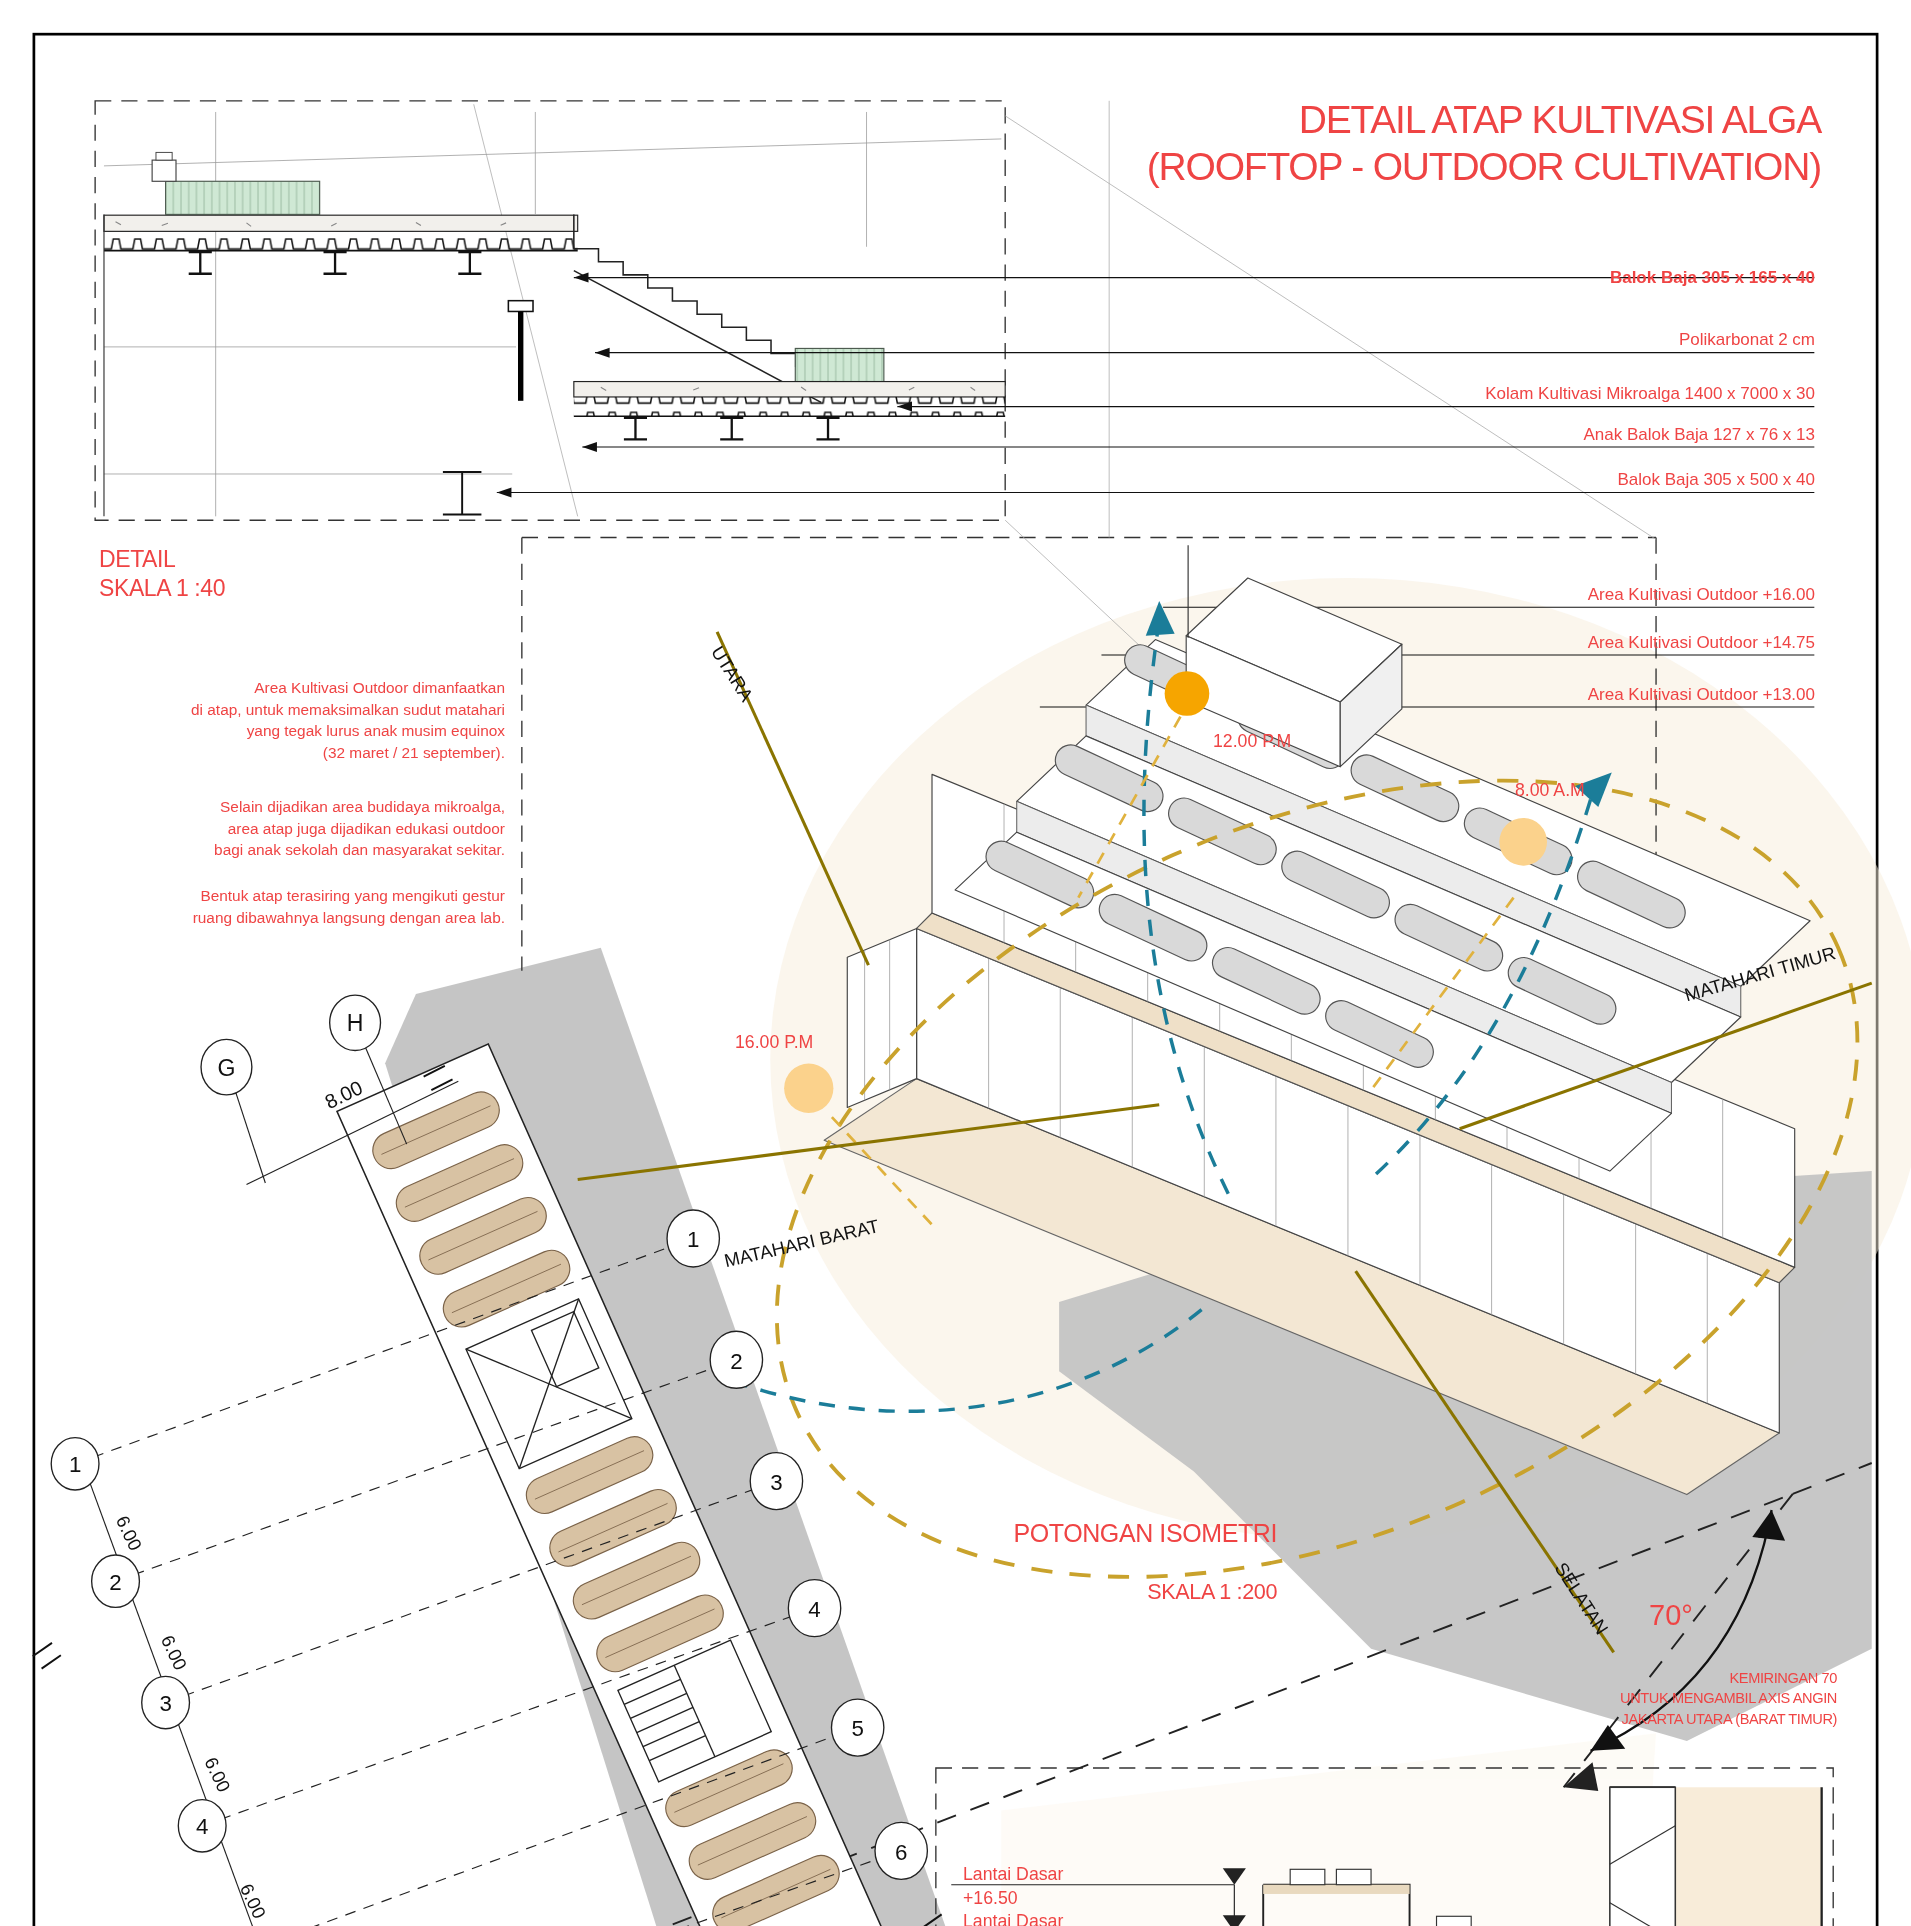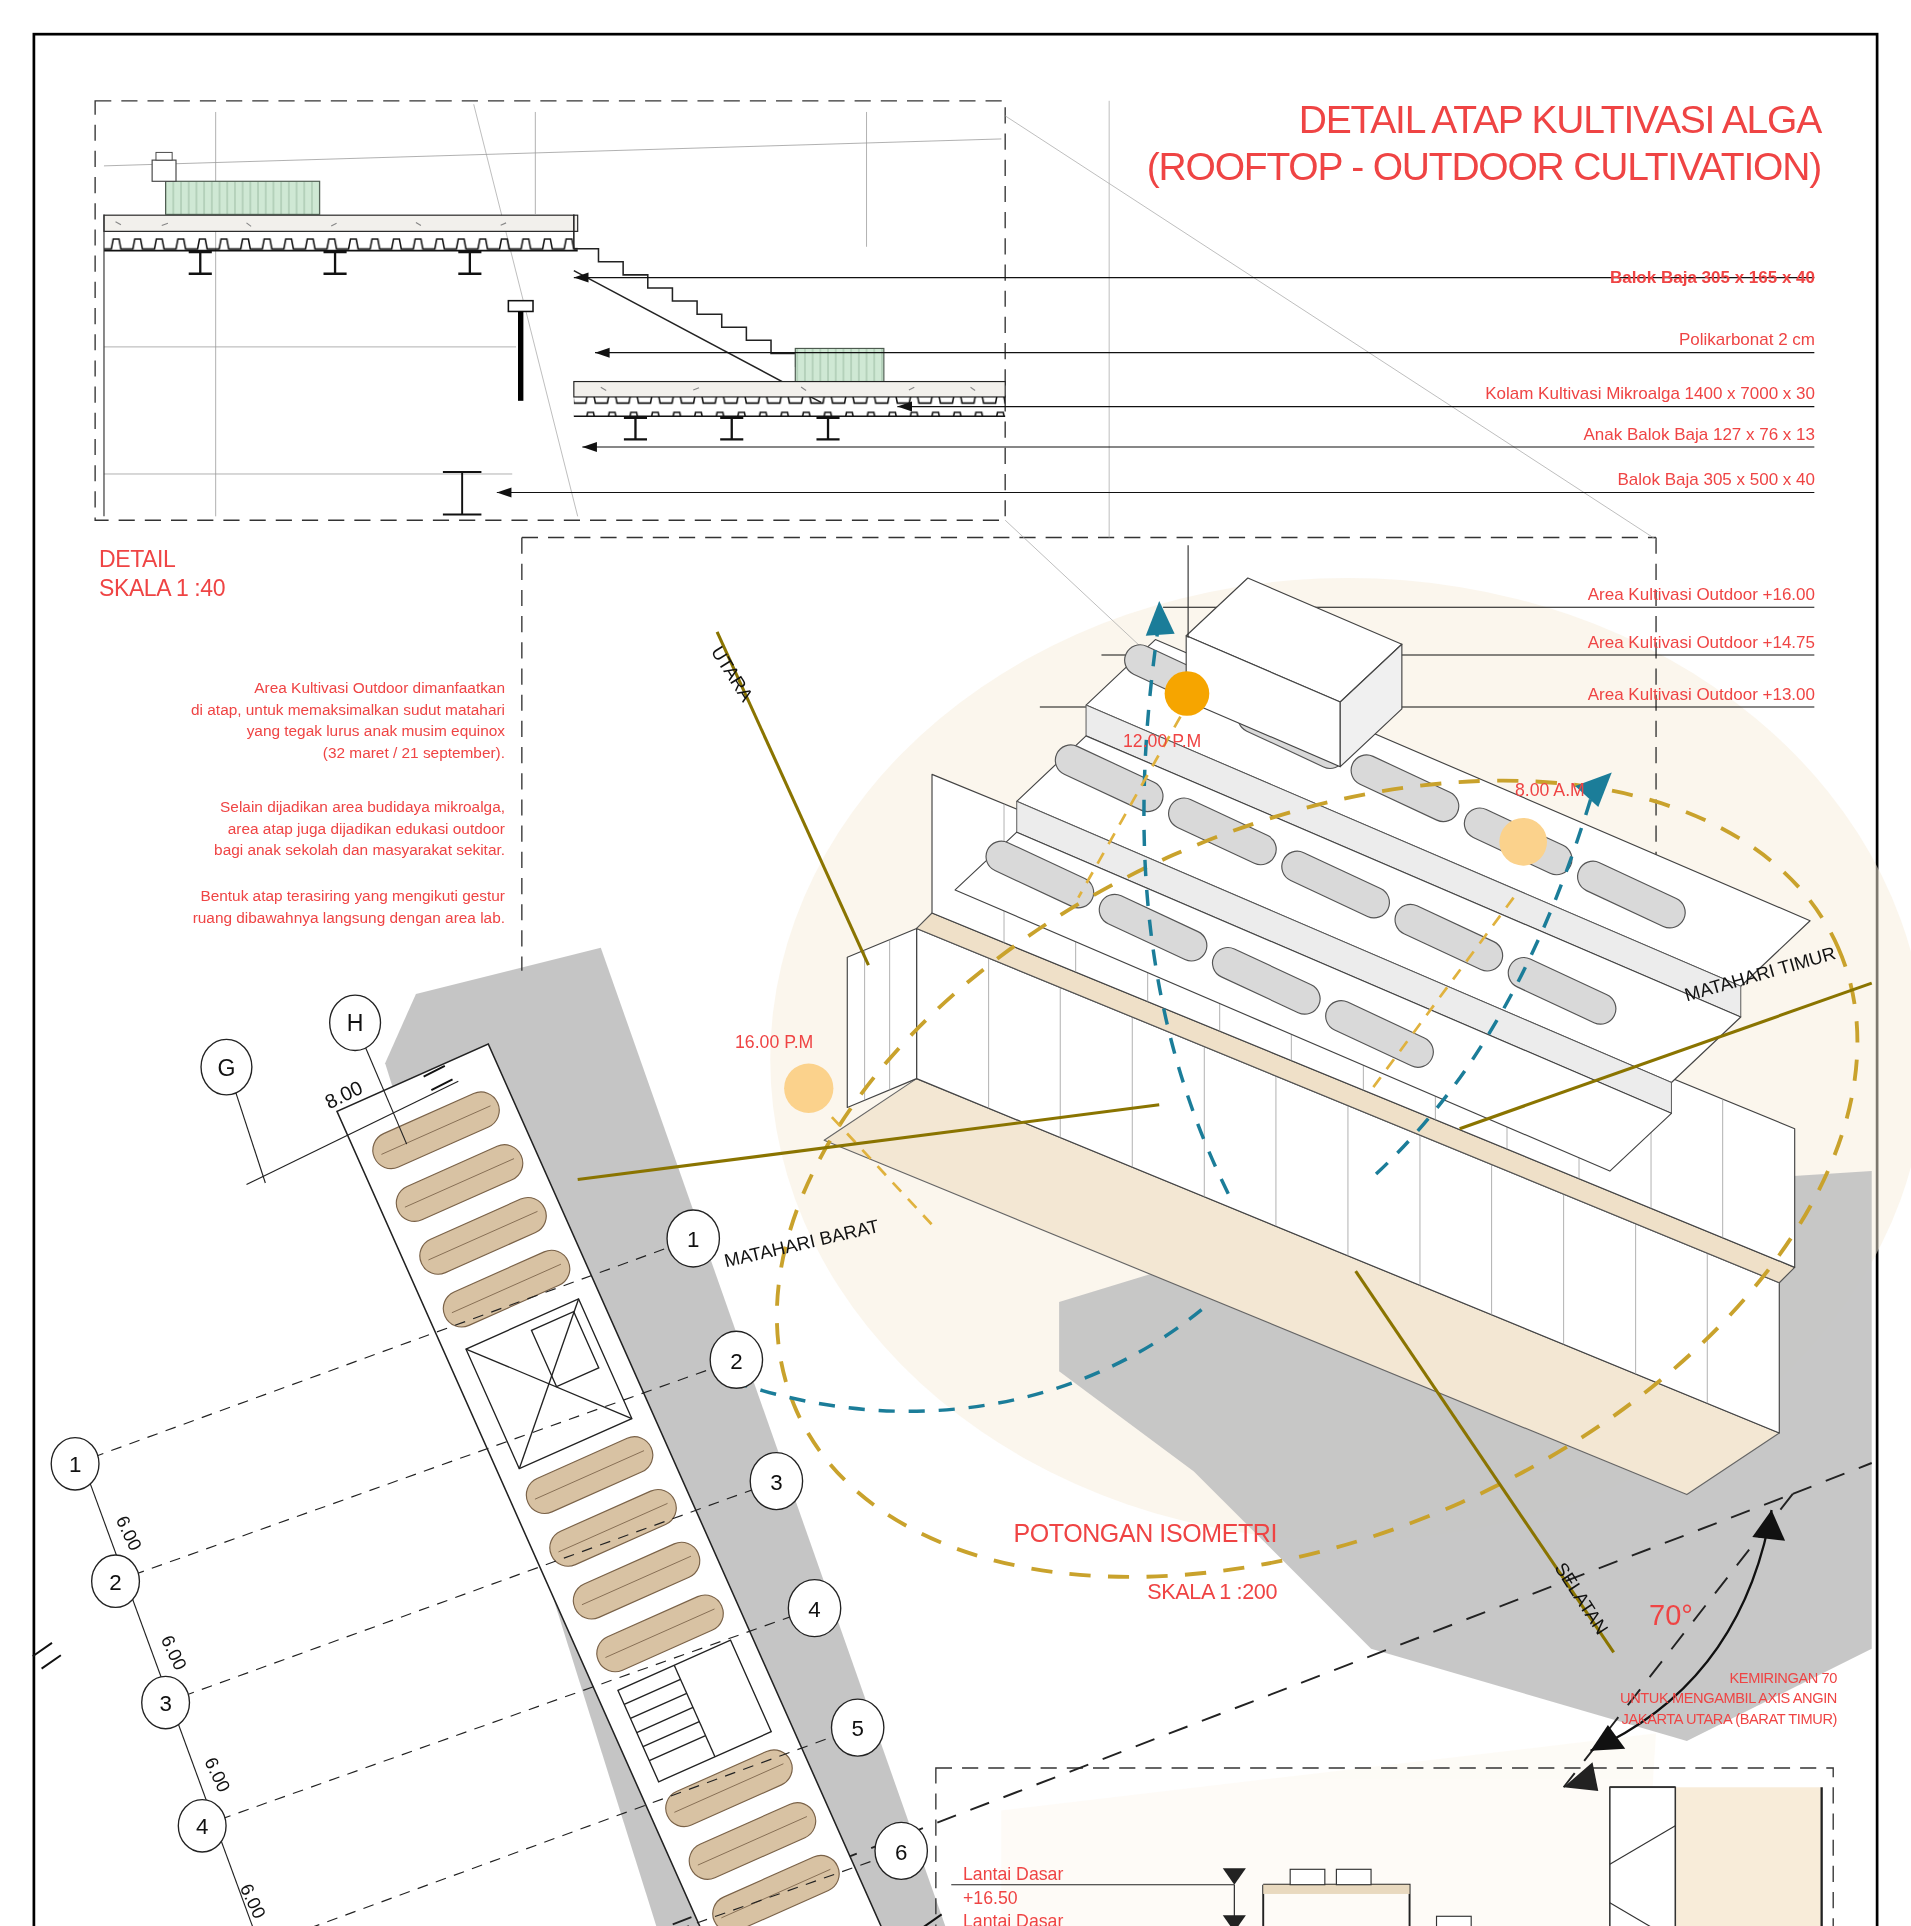--- a/index.html
+++ b/index.html
@@ -529,21 +529,21 @@
 <div class="t tr note" style="left:156px;top:796px;width:349px;">
   <div>Selain dijadikan area budidaya mikroalga,</div>
   <div>area atap juga dijadikan edukasi outdoor</div>
   <div>bagi anak sekolah dan masyarakat sekitar.</div>
 </div>
 <div class="t tr note" style="left:156px;top:885px;width:349px;">
   <div>Bentuk atap terasiring yang mengikuti gestur</div>
   <div>ruang dibawahnya langsung dengan area lab.</div>
 </div>
 
-<div class="t suntime" style="left:1123px;top:731px;">12.00 P.M</div>
+<div class="t suntime" style="left:1165px;top:731px;padding-left:48px;">12.00 P.M</div>
 <div class="t suntime" style="left:1515px;top:780px;">8.00 A.M</div>
 <div class="t suntime" style="left:735px;top:1032px;">16.00 P.M</div>
 
 <div class="t tr" style="left:892px;top:1519px;width:385px;font-size:25px;letter-spacing:-0.4px;">POTONGAN ISOMETRI</div>
 <div class="t tr" style="left:892px;top:1563px;width:385px;font-size:21.6px;letter-spacing:-0.4px;margin-top:16px;">SKALA 1 :200</div>
 
 <div class="t" style="left:1649px;top:1599px;font-size:29px;">70°</div>
 <div class="t tr" style="left:1529px;top:1668px;width:308px;font-size:14.6px;line-height:20.4px;letter-spacing:-0.4px;">
   <div>KEMIRINGAN 70</div>
   <div>UNTUK MENGAMBIL AXIS ANGIN</div>

